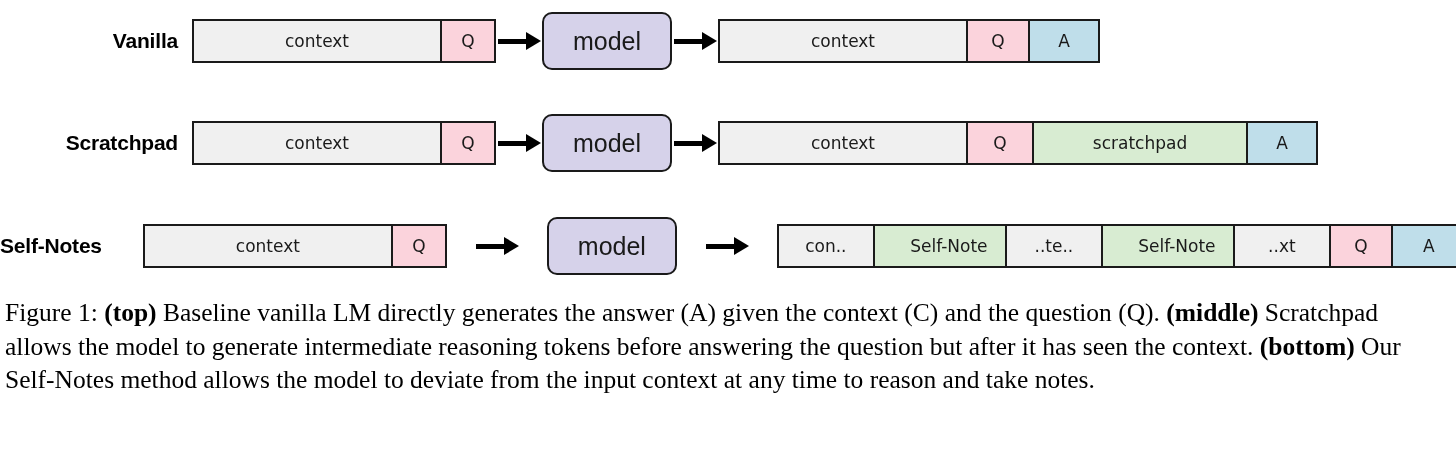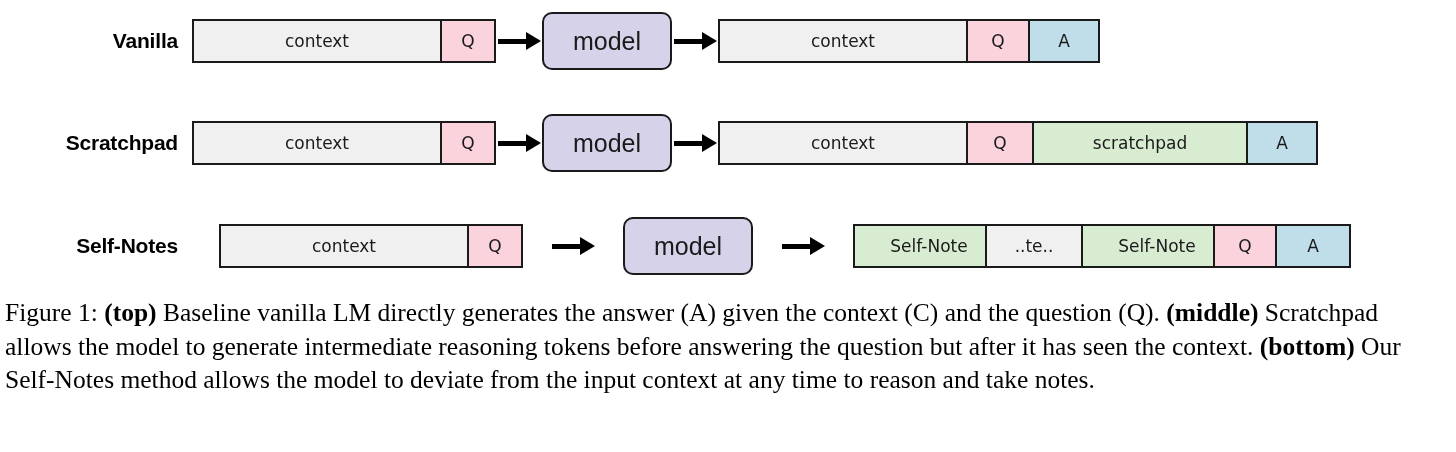--- a/index.html
+++ b/index.html
@@ -220,23 +220,25 @@
       </div>
 
       <div class="model-box">model</div>
 
       <div class="arrow">
         <span class="shaft"></span>
           <span class="head"></span>
       </div>
 
       <div class="seq">
+        <div class="cell c-context" style="width:96px">con..</div>
         <div class="cell c-note" style="width:132px">Self-Note</div>
         <div class="cell c-context" style="width:96px">..te..</div>
         <div class="cell c-note" style="width:132px">Self-Note</div>
+        <div class="cell c-context" style="width:96px">..xt</div>
         <div class="cell c-q" style="width:62px">Q</div>
         <div class="cell c-a" style="width:72px">A</div>
       </div>
     </div>
 
   </div>
 
   <div class="caption">
     <span>Figure 1: </span><span id="caption-body"><b>(top)</b><span> Baseline vanilla LM directly generates the answer (A) given the context (C) and the question (Q). </span><b>(middle)</b><span> Scratchpad allows the model to generate intermediate reasoning tokens before answering the question but after it has seen the context. </span><b>(bottom)</b><span> Our Self-Notes method allows the model to deviate from the input context at any time to reason and take notes.</span></span>
   </div>

